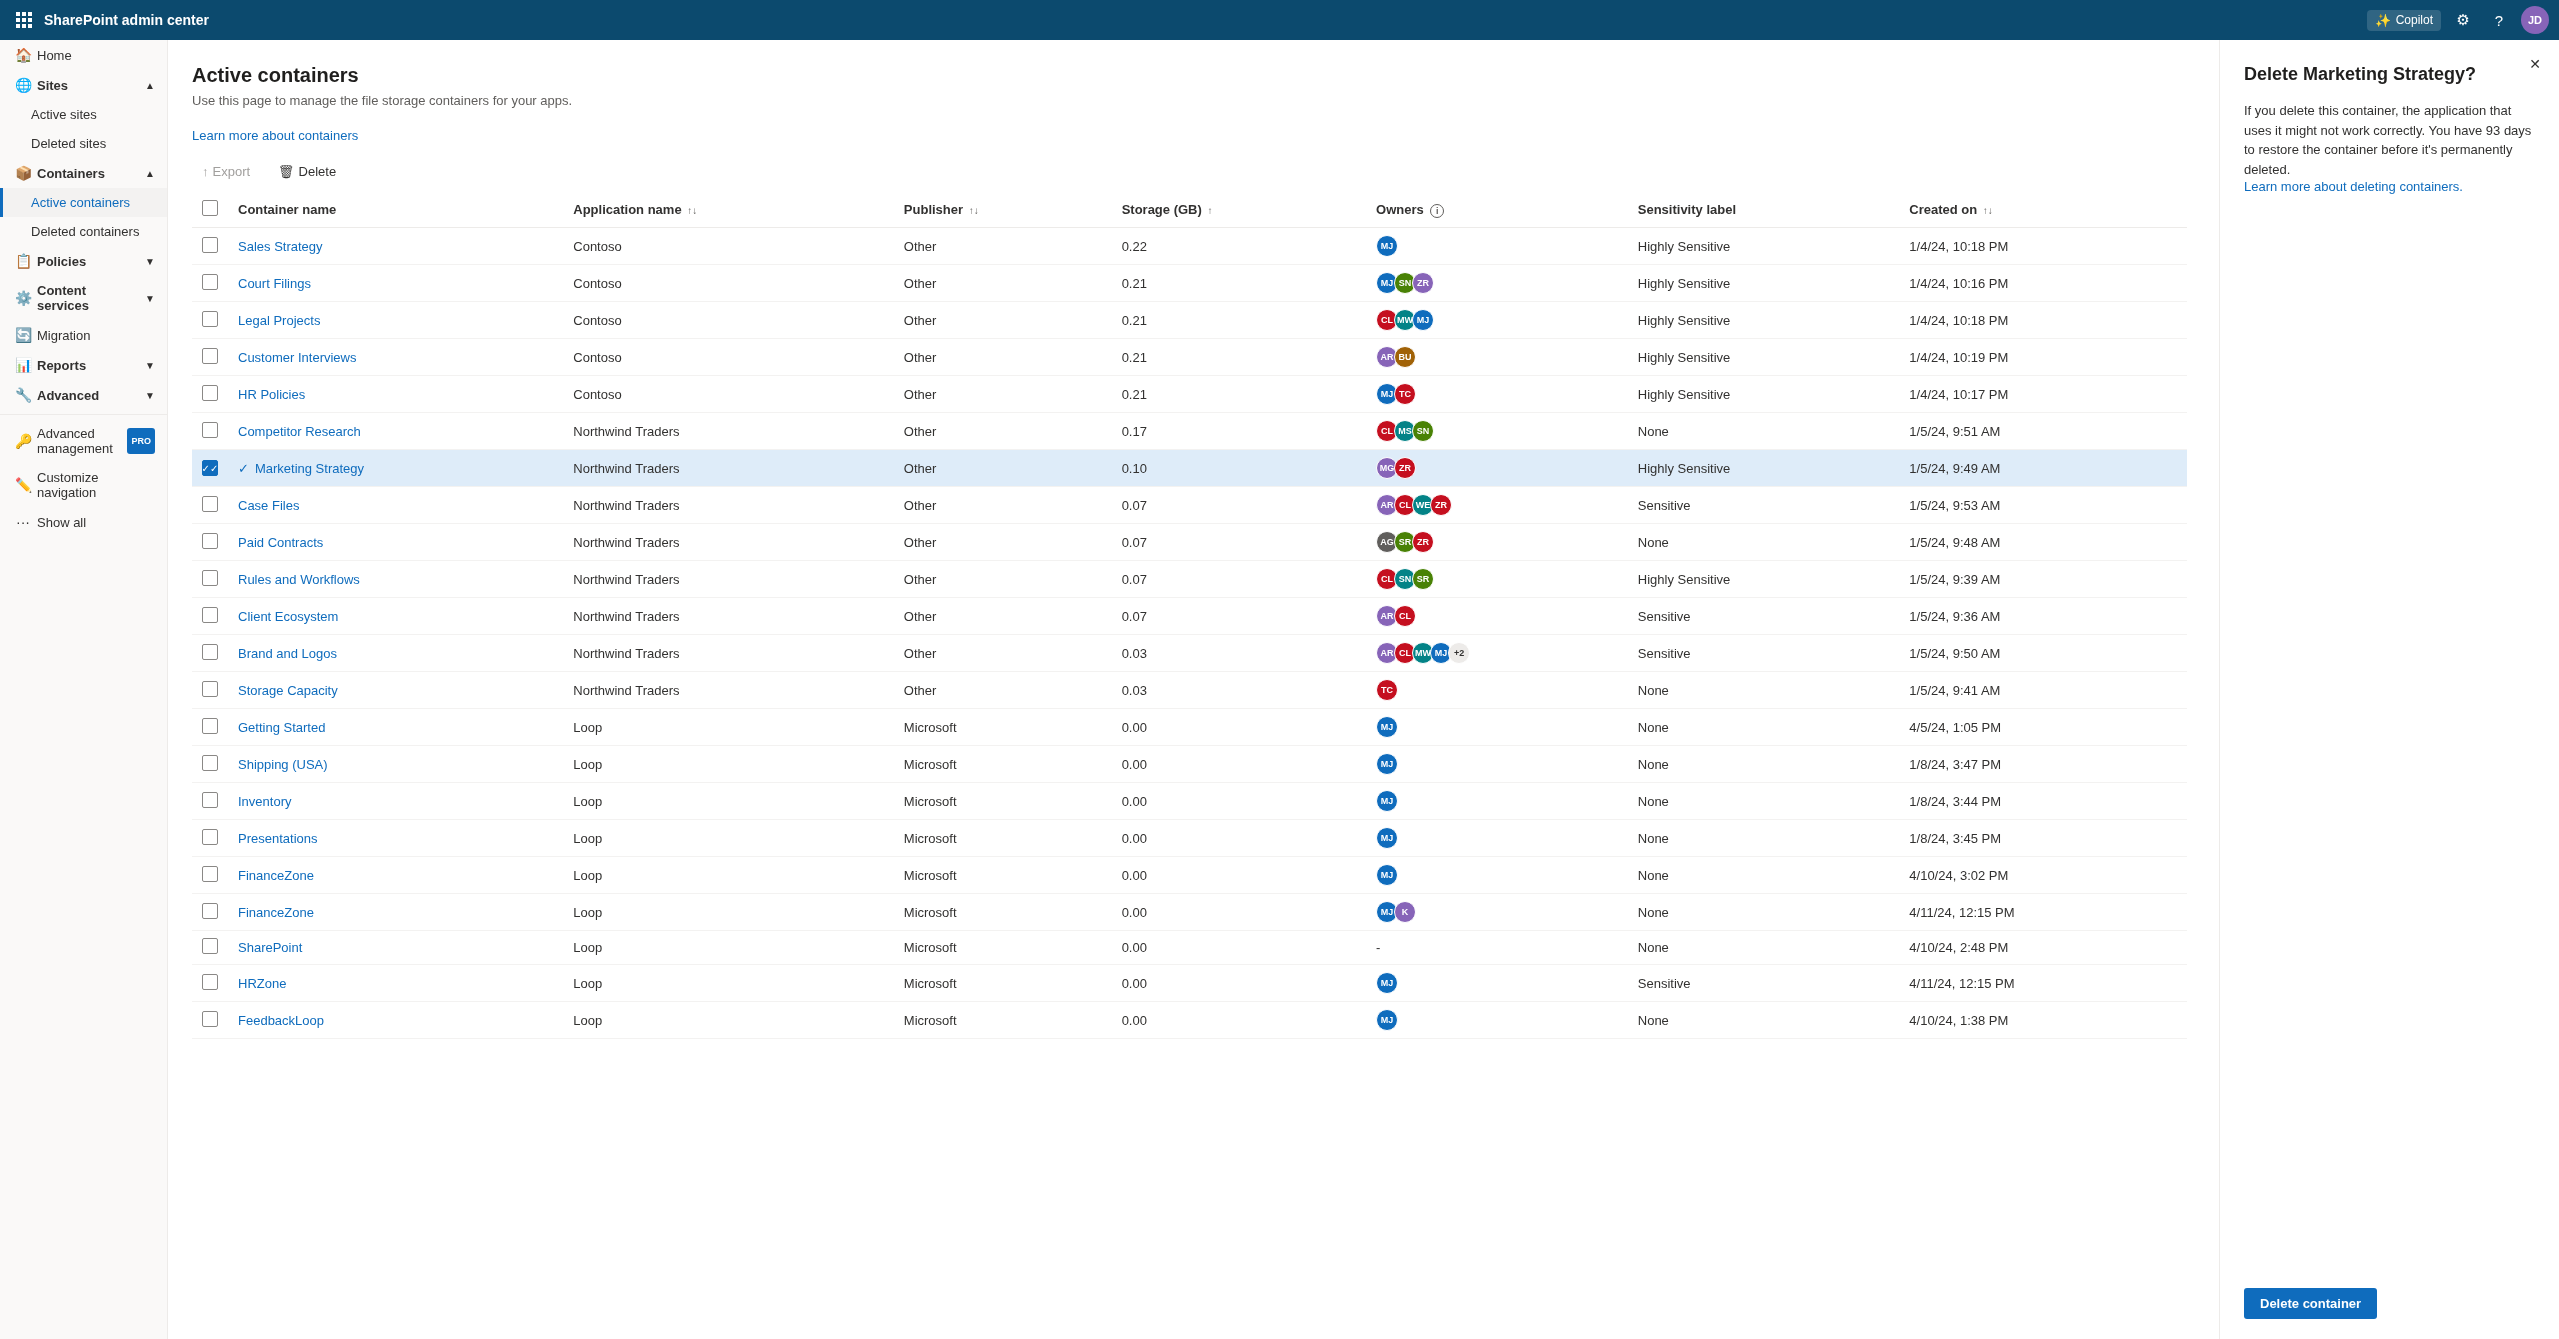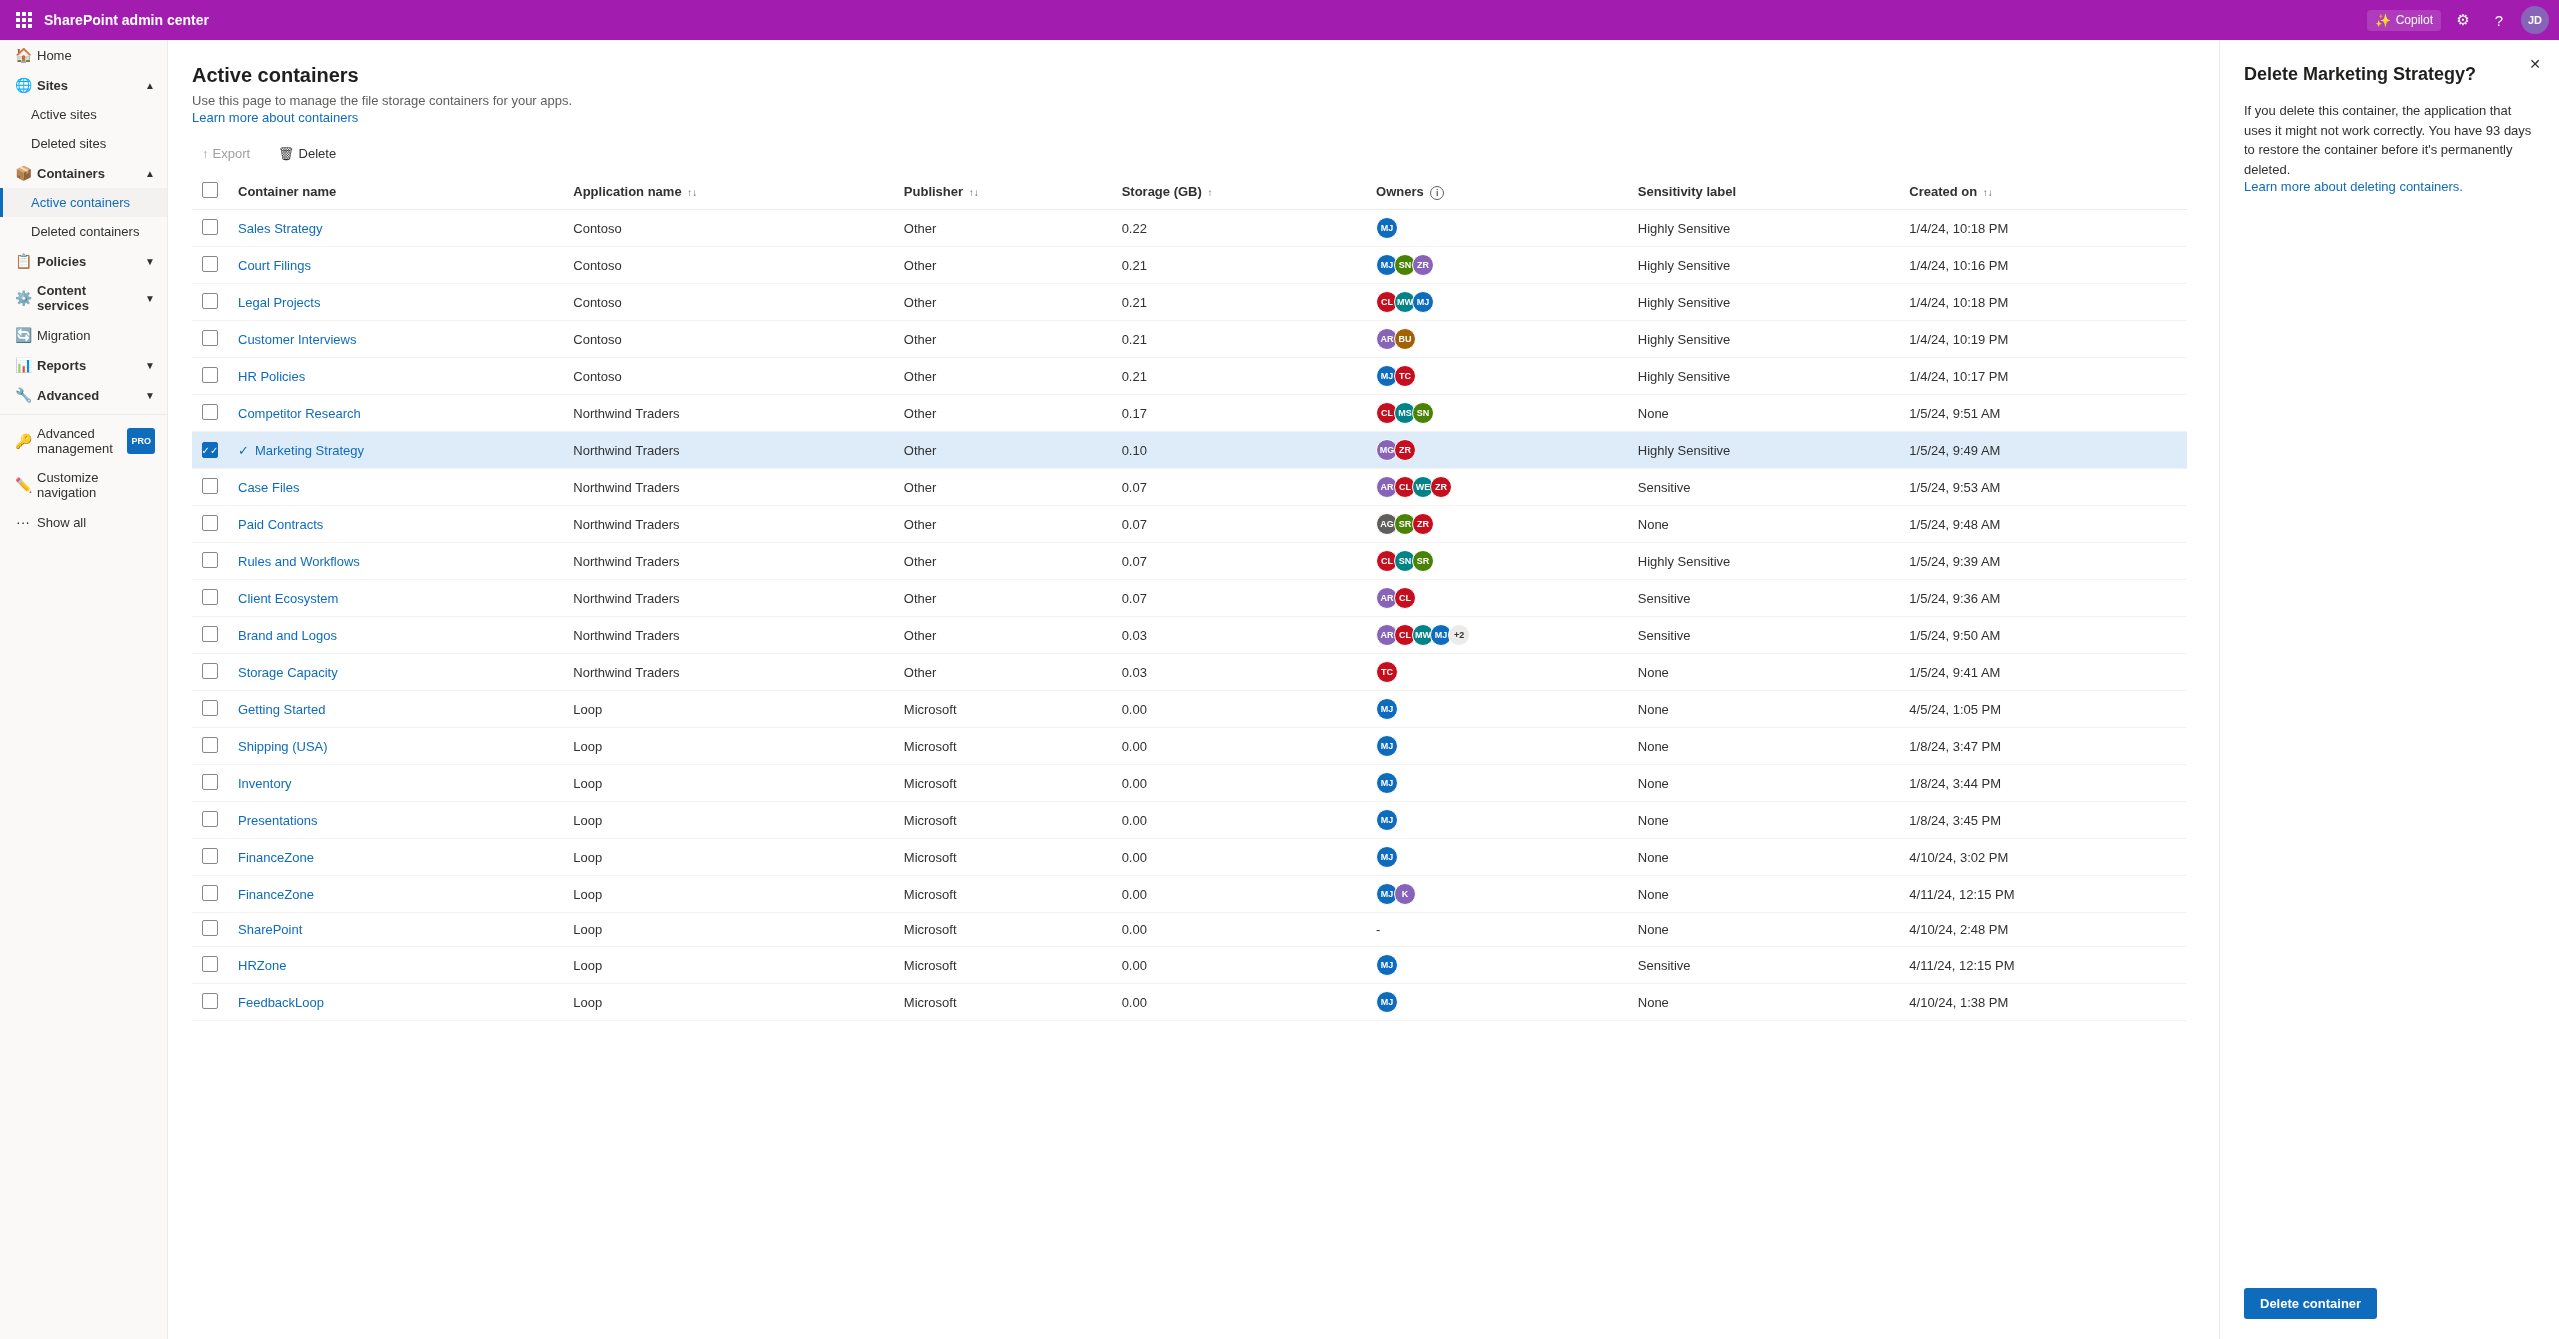--- a/index.html
+++ b/index.html
@@ -1,21 +1,21 @@
 <!DOCTYPE html>
 <html><head>
   <meta charset="utf-8">
   <style>
     * { box-sizing: border-box; margin: 0; padding: 0; }
     body { font-family: 'Segoe UI', sans-serif; font-size: 13px; color: #323130; background: #fff; display: flex; flex-direction: column; height: 100vh; overflow: hidden; }
 
     
     .topbar {
       height: 40px;
-      background: #a21caf;
+      background: #0c4a6e;
       display: flex;
       align-items: center;
       padding: 8px 10px;
       color: #fff;
       flex-shrink: 0;
       z-index: 100;
     }
     .topbar-waffle {
       width: 28px; height: 28px;
       display: flex; align-items: center; justify-content: center;
@@ -127,21 +127,21 @@
 
     .page-title {
       font-size: 20px;
       font-weight: 600;
       color: #201f1e;
       margin-bottom: 6px;
     }
     .page-desc {
       font-size: 13px;
       color: #605e5c;
-      margin-bottom: 2px;
+      margin-bottom: 20px;
     }
     .page-link {
       font-size: 13px;
       color: #0f6cbd;
       text-decoration: none;
       cursor: pointer;
     }
 
     
     .toolbar {

